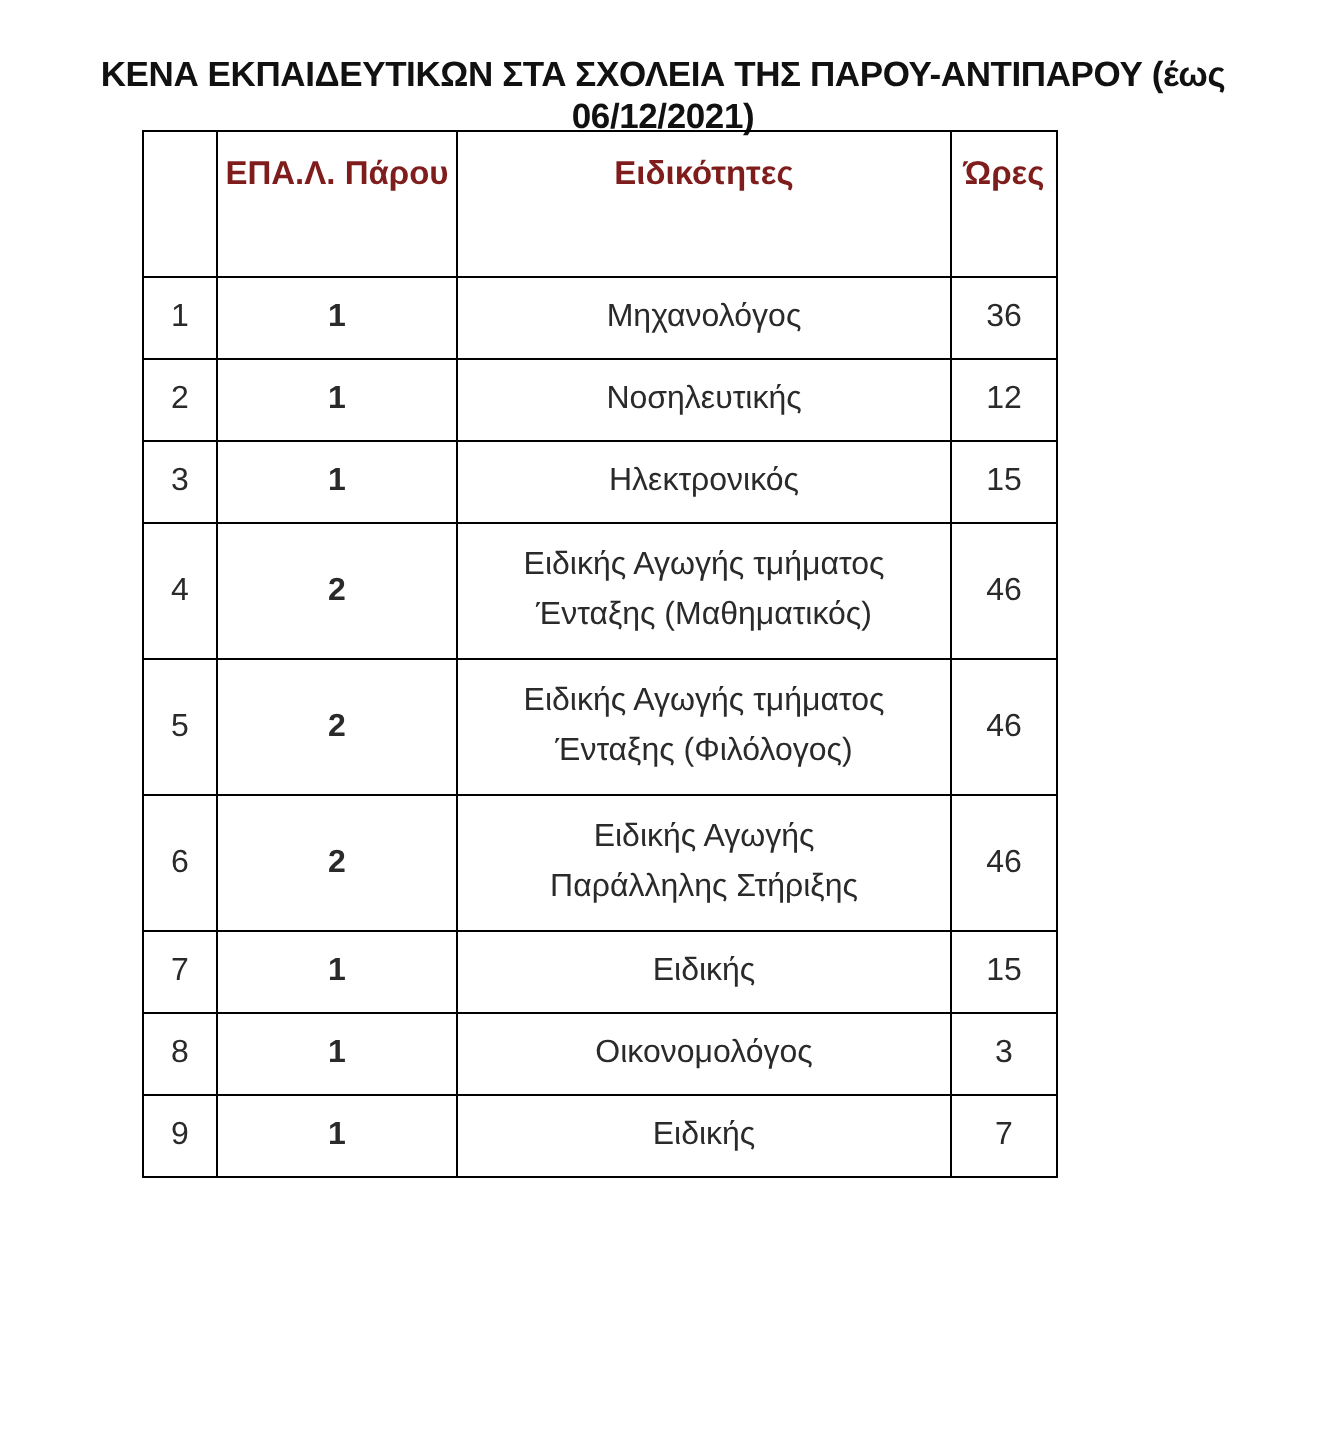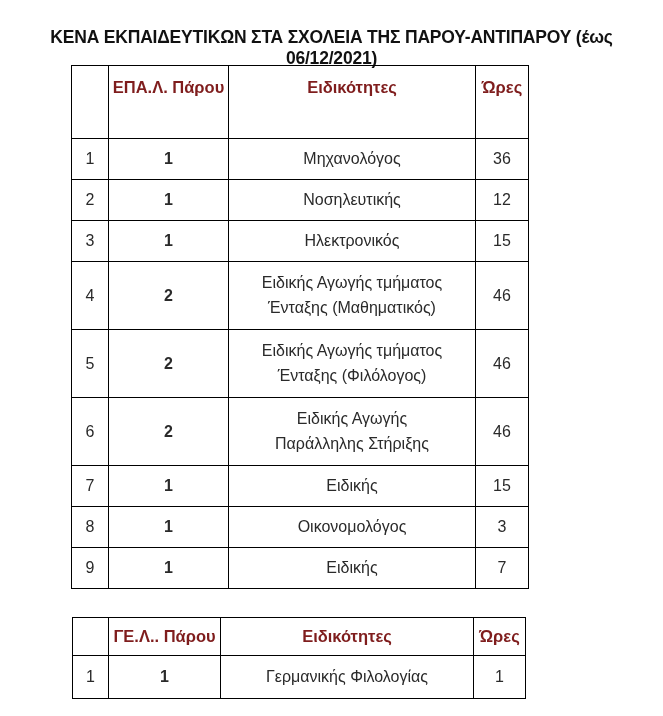--- a/index.html
+++ b/index.html
@@ -136,38 +136,14 @@
       </tr>
       <tr class="r-single">
         <td class="cell c-idx">9</td>
         <td class="cell c-count">1</td>
         <td class="cell c-spec">Ειδικής</td>
         <td class="cell c-hours">7</td>
       </tr>
     </tbody>
   </table>
 
-  <table class="vac-table gel">
-    <colgroup>
-      <col style="width:36px">
-        <col style="width:112px">
-        <col style="width:253px">
-        <col style="width:52px">
-    </colgroup>
-    <thead>
-      <tr>
-        <th class="c-idx"></th>
-        <th class="c-school">ΓΕ.Λ.. Πάρου</th>
-        <th class="c-spec-h">Ειδικότητες</th>
-        <th class="c-hours">Ώρες</th>
-      </tr>
-    </thead>
-    <tbody>
-      <tr>
-        <td class="cell c-idx">1</td>
-        <td class="cell c-count">1</td>
-        <td class="cell c-spec">Γερμανικής Φιλολογίας</td>
-        <td class="cell c-hours">1</td>
-      </tr>
-    </tbody>
-  </table>
 
 </div>
 
 </body></html>

